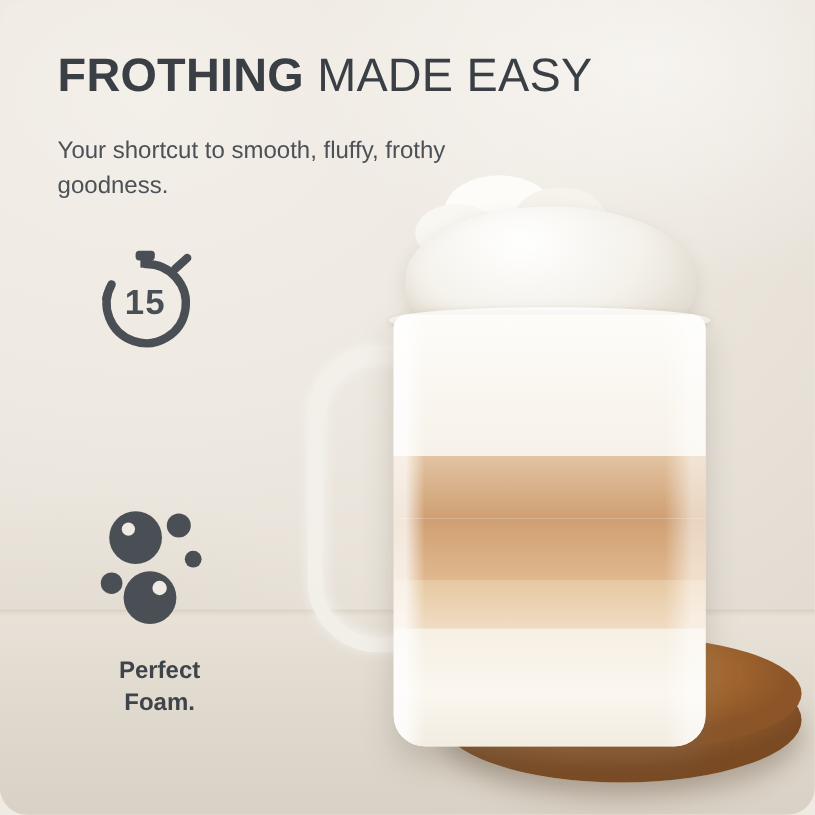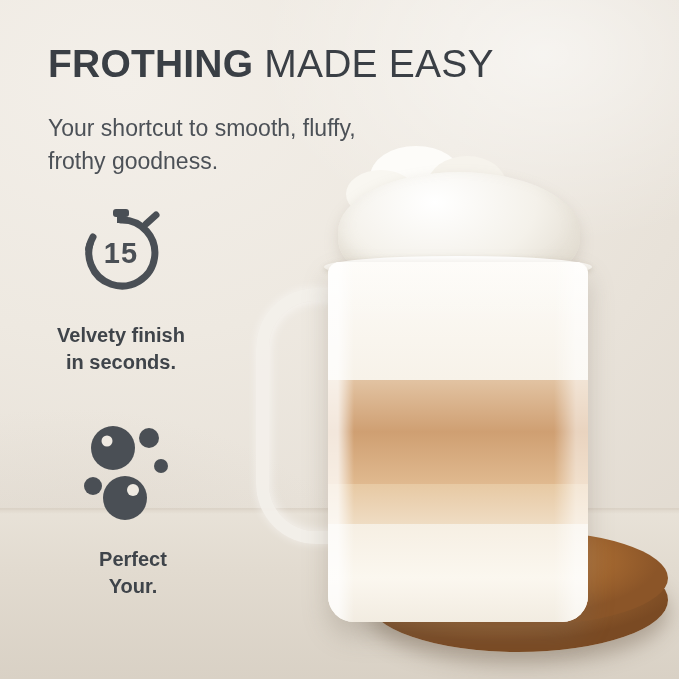--- a/index.html
+++ b/index.html
@@ -8,20 +8,21 @@
     font-family:"Liberation Sans", sans-serif;
     background:#efeae2;
     overflow:hidden;
   }
   #stage{
     position:relative;
     width:679px;height:679px;
     background:
       radial-gradient(120% 90% at 18% 12%, #f3efe9 0%, #eee9e1 42%, #e8e2d9 72%, #e2dbd1 100%);
     overflow:hidden;
+    border-radius:23px;
   }
   
   .wall-texture{
     position:absolute;inset:0;
     background:
       radial-gradient(60% 40% at 80% 8%, rgba(255,255,255,.55), rgba(255,255,255,0) 70%),
       radial-gradient(70% 50% at 10% 95%, rgba(190,180,166,.30), rgba(190,180,166,0) 70%);
     pointer-events:none;
   }
   
@@ -39,21 +40,21 @@
     position:absolute;left:48px;top:44px;
     font-size:39px;line-height:1.05;
     letter-spacing:.2px;
     color:#3a3f45;
     white-space:nowrap;
   }
   .headline .bold{font-weight:bold;}
   .headline .light{font-weight:normal;}
   .subhead{
     position:absolute;left:48px;top:112px;
-    font-size:23px;line-height:1.45;
+    font-size:20px;line-height:1.45;
     color:#4c5157;
     max-width:330px;
   }
 
   
   .feature{position:absolute;text-align:center;}
   .feature .caption{
     font-size:20px;line-height:1.35;
     color:#3f444a;font-weight:bold;
     white-space:pre-line;
@@ -156,38 +157,36 @@
     <div class="timer-icon">
       <svg width="106" height="106" viewBox="0 0 106 106" aria-hidden="true">
         <path d="M53 20 a33 33 0 1 1 -28 17" fill="none" stroke="#4a4f55" stroke-width="7" stroke-linecap="round"></path>
         <path d="M22 44 a33 33 0 0 0 -2 9" fill="none" stroke="#4a4f55" stroke-width="7" stroke-linecap="round" stroke-dasharray="5 9"></path>
         <rect x="45" y="9" width="16" height="8" rx="3" fill="#4a4f55"></rect>
         <rect x="49" y="15" width="8" height="8" fill="#4a4f55"></rect>
         <path d="M78 24 l10 -9" stroke="#4a4f55" stroke-width="7" stroke-linecap="round" fill="none"></path>
       </svg>
       <div class="timer-num">15</div>
     </div>
-    <div class="caption">Velvety finish
-in seconds.</div>
   </div>
 
   <div class="feature" id="feature-foam">
     <div class="foam-icon">
       <svg width="120" height="112" viewBox="0 0 120 112" aria-hidden="true">
         <circle cx="40" cy="28" r="22" fill="#4a4f55"></circle>
         <circle cx="34" cy="21" r="5.5" fill="#efeae2"></circle>
         <circle cx="76" cy="18" r="10" fill="#4a4f55"></circle>
         <circle cx="88" cy="46" r="7" fill="#4a4f55"></circle>
         <circle cx="52" cy="78" r="22" fill="#4a4f55"></circle>
         <circle cx="60" cy="70" r="6" fill="#efeae2"></circle>
         <circle cx="20" cy="66" r="9" fill="#4a4f55"></circle>
       </svg>
     </div>
     <div class="caption">Perfect
-Your.</div>
+Foam.</div>
   </div>
 
   <div class="mug-wrap">
 
     <div class="coaster"></div>
     <div class="coaster-top"></div>
 
     <div class="handle"></div>
 
     <div class="foam-bump fb1"></div>

